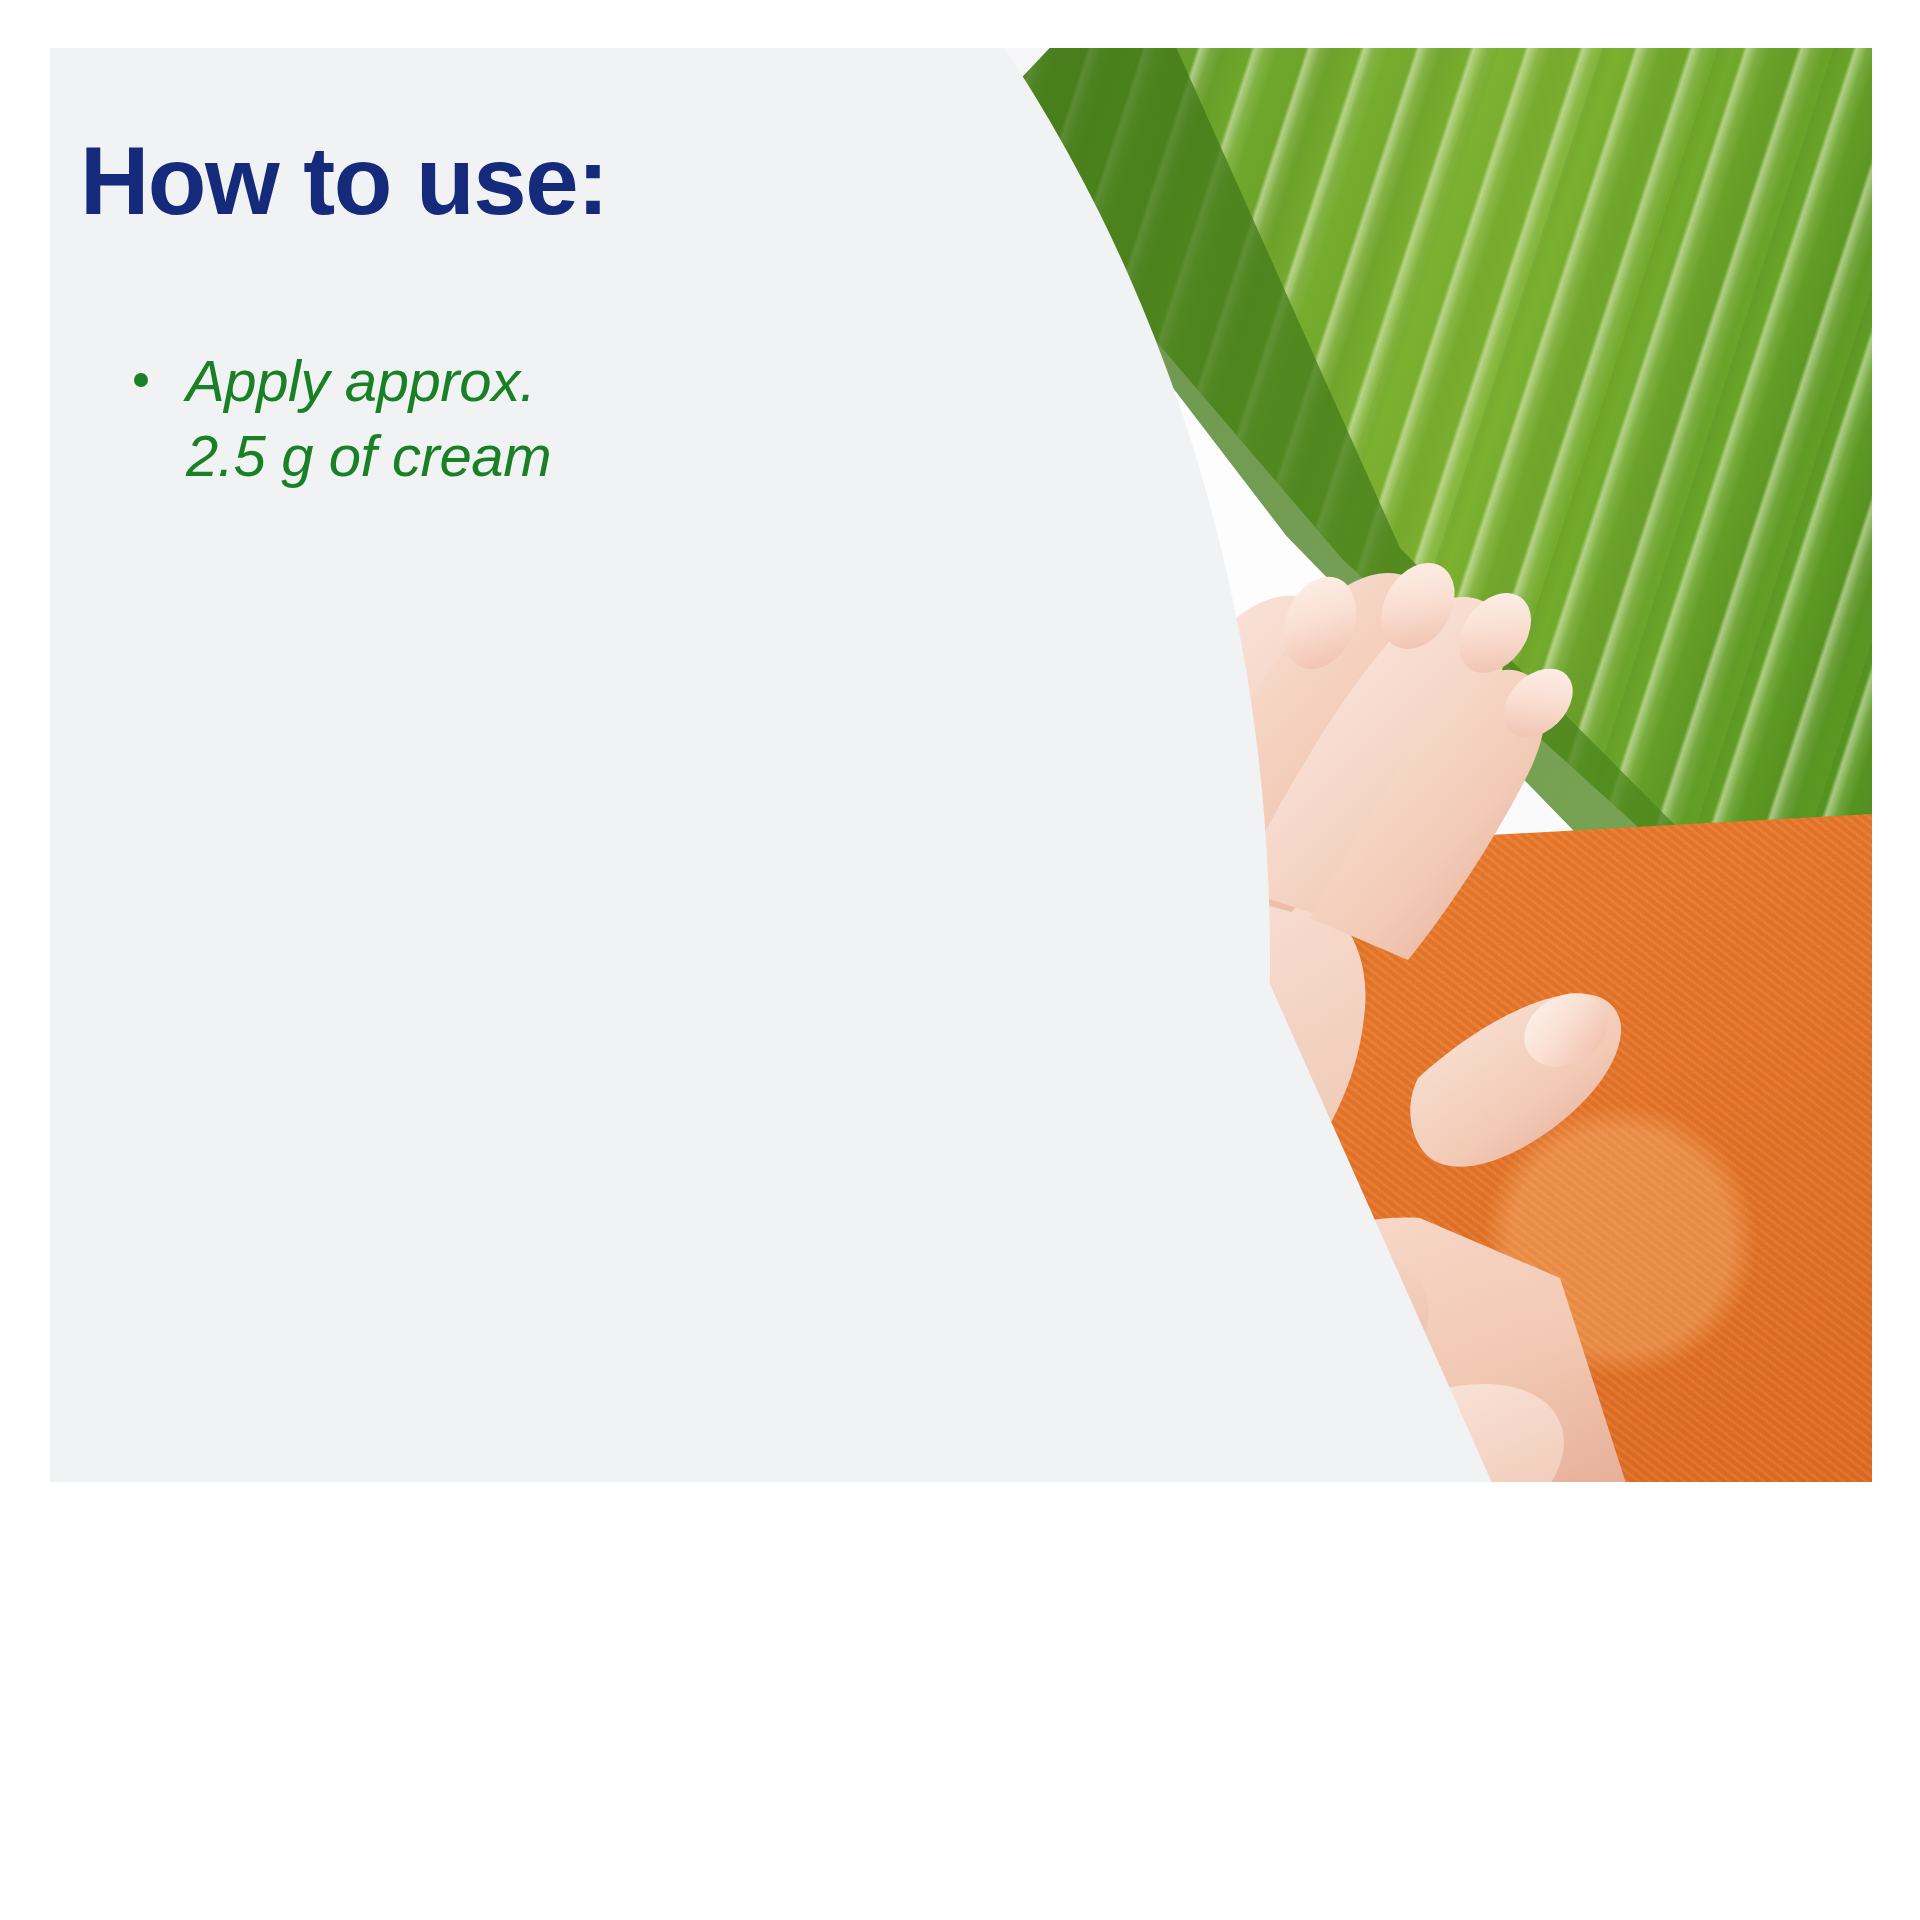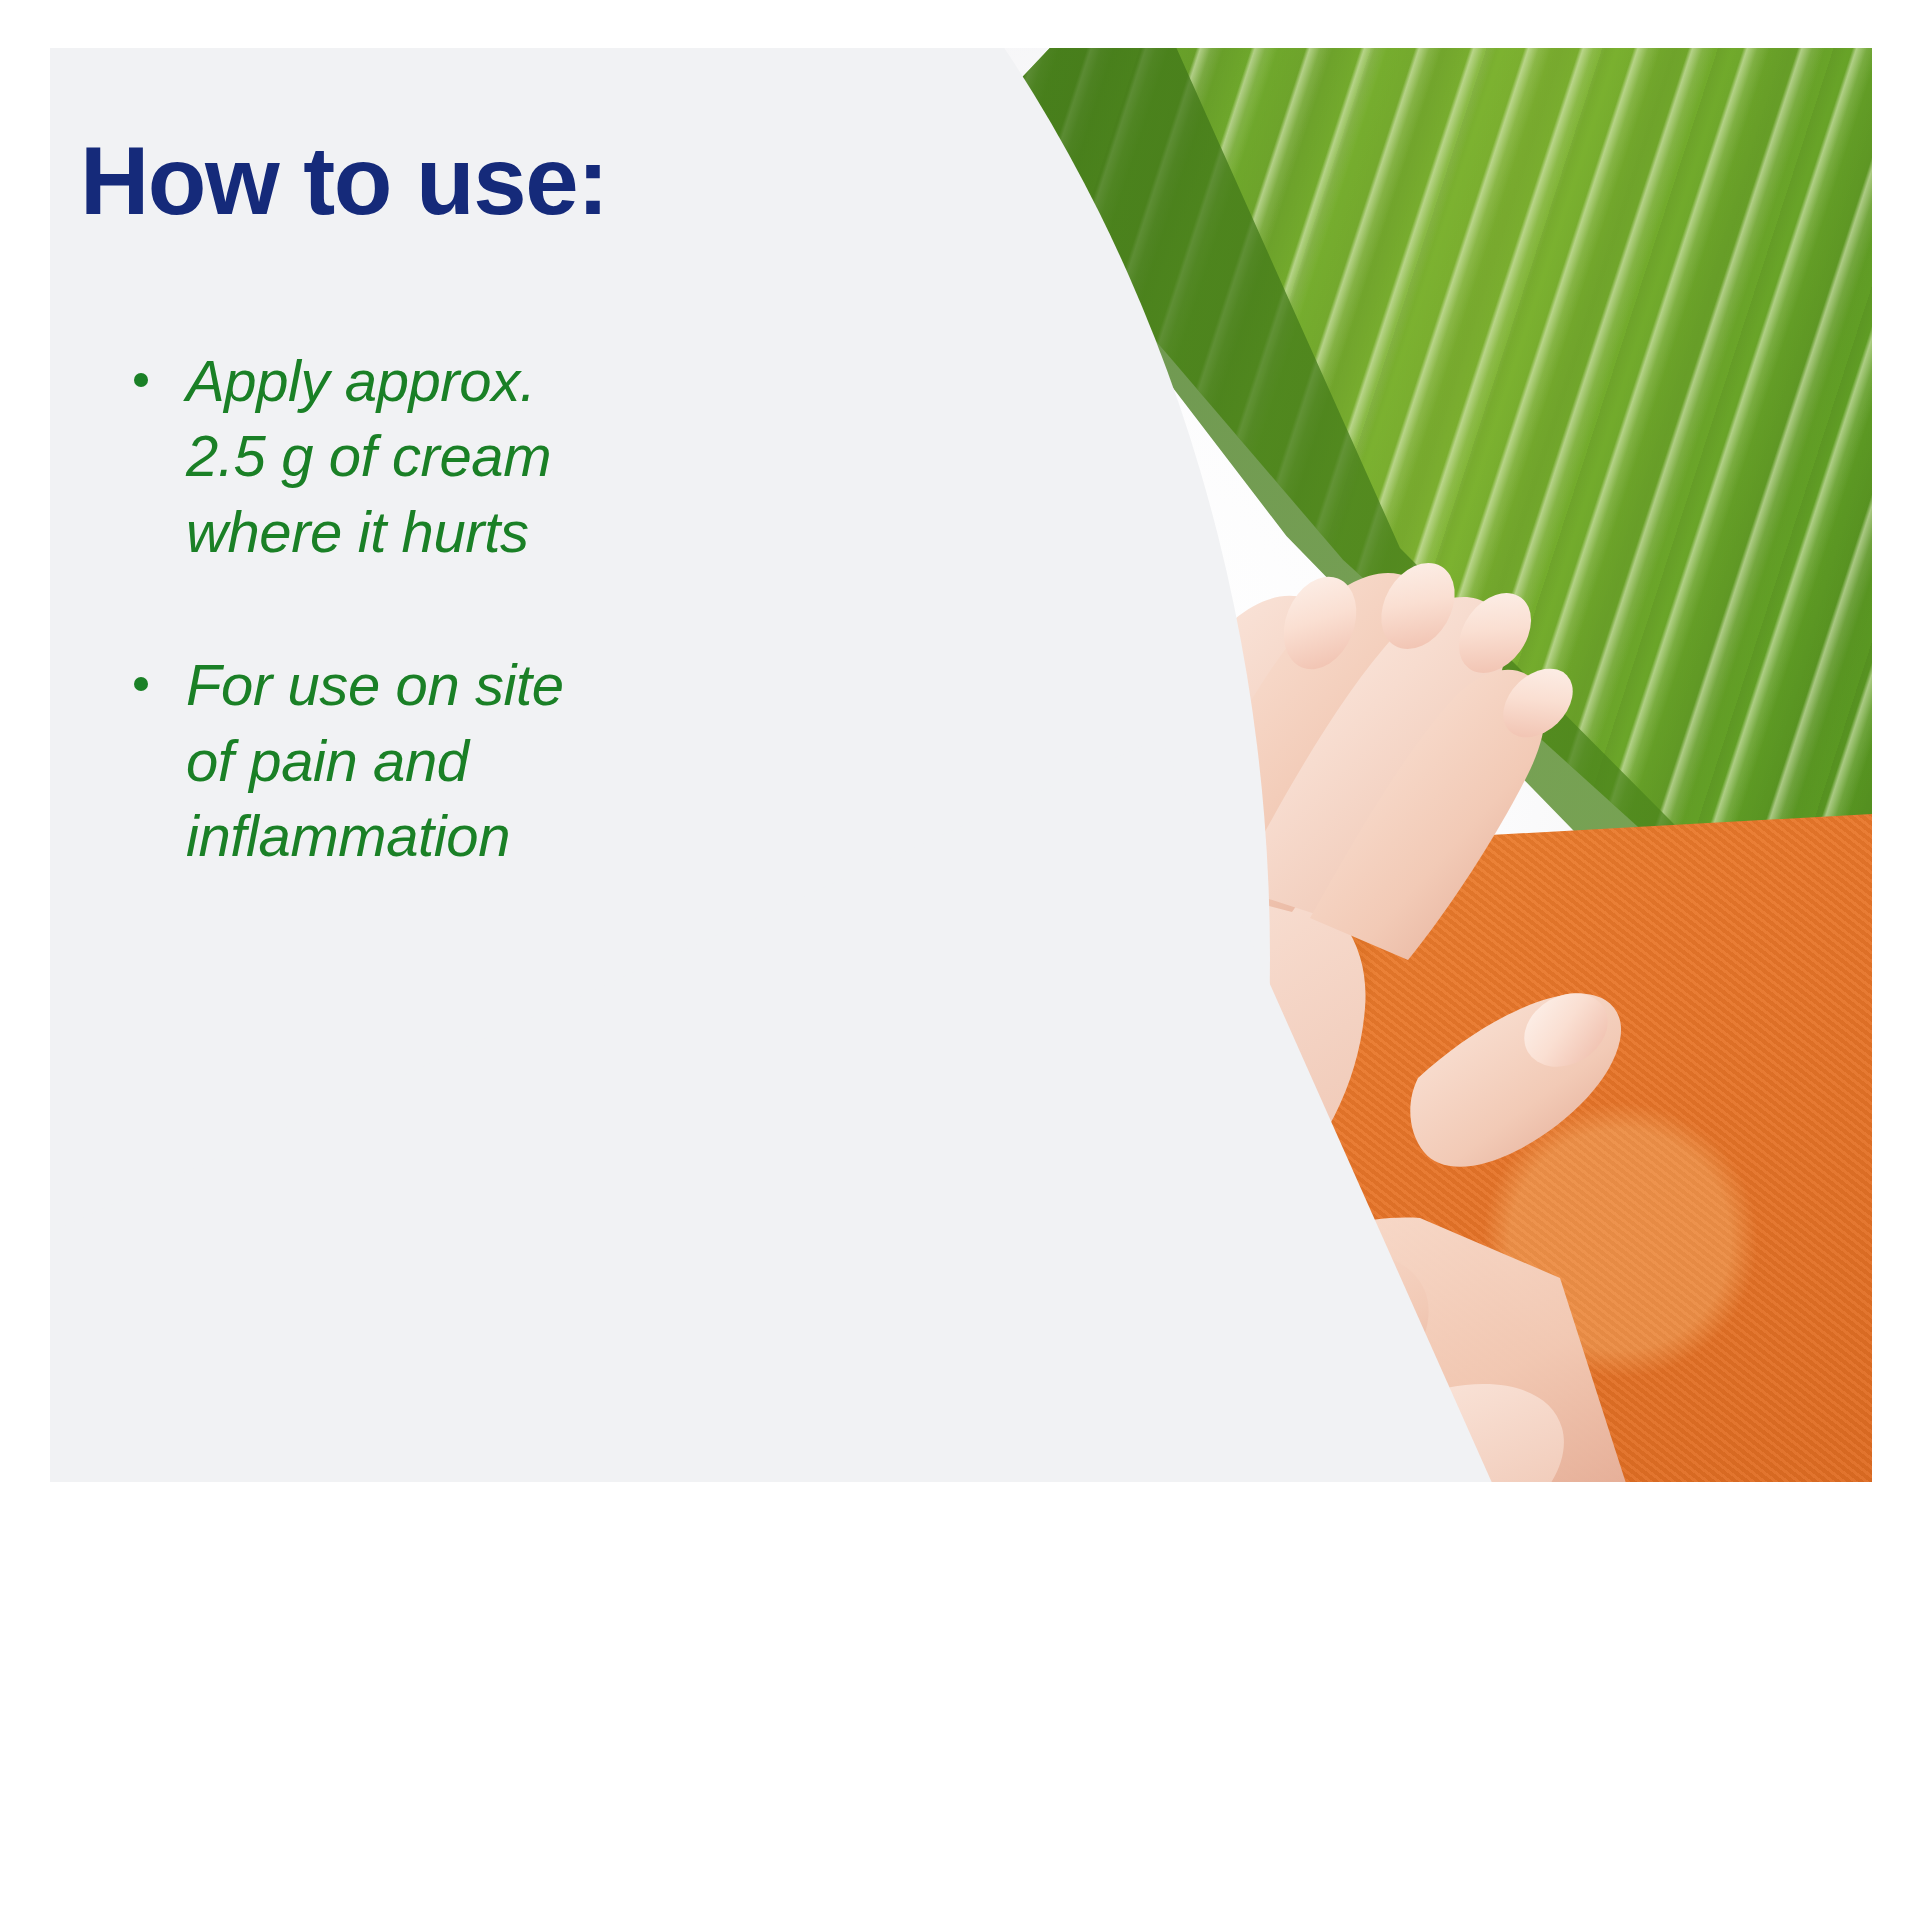--- a/index.html
+++ b/index.html
@@ -291,27 +291,20 @@
   <div id="textcol">
 
     <div id="title">How to use:</div>
 
     <ul id="bullets">
 
       <li>
         <span class="dot"></span>
         <span class="bl">Apply approx.</span>
         <span class="bl">2.5 g of cream</span>
-        <span class="bl">where it hurts</span>
       </li>
 
 
-      <li>
-        <span class="dot"></span>
-        <span class="bl">For use on site</span>
-        <span class="bl">of pain and</span>
-        <span class="bl">inflammation</span>
-      </li>
 
     </ul>
   </div>
 
 </div>
 
 </body></html>

